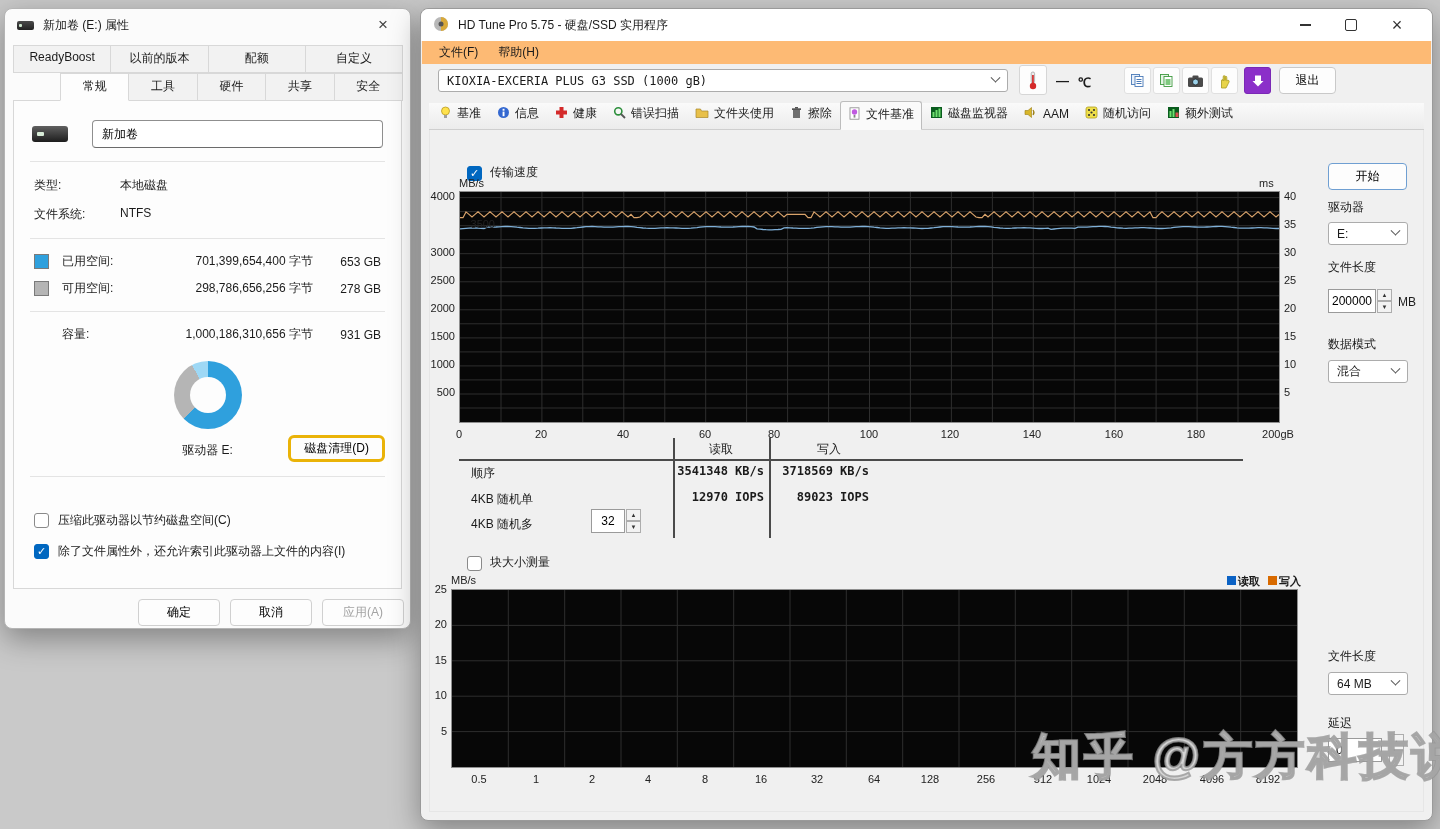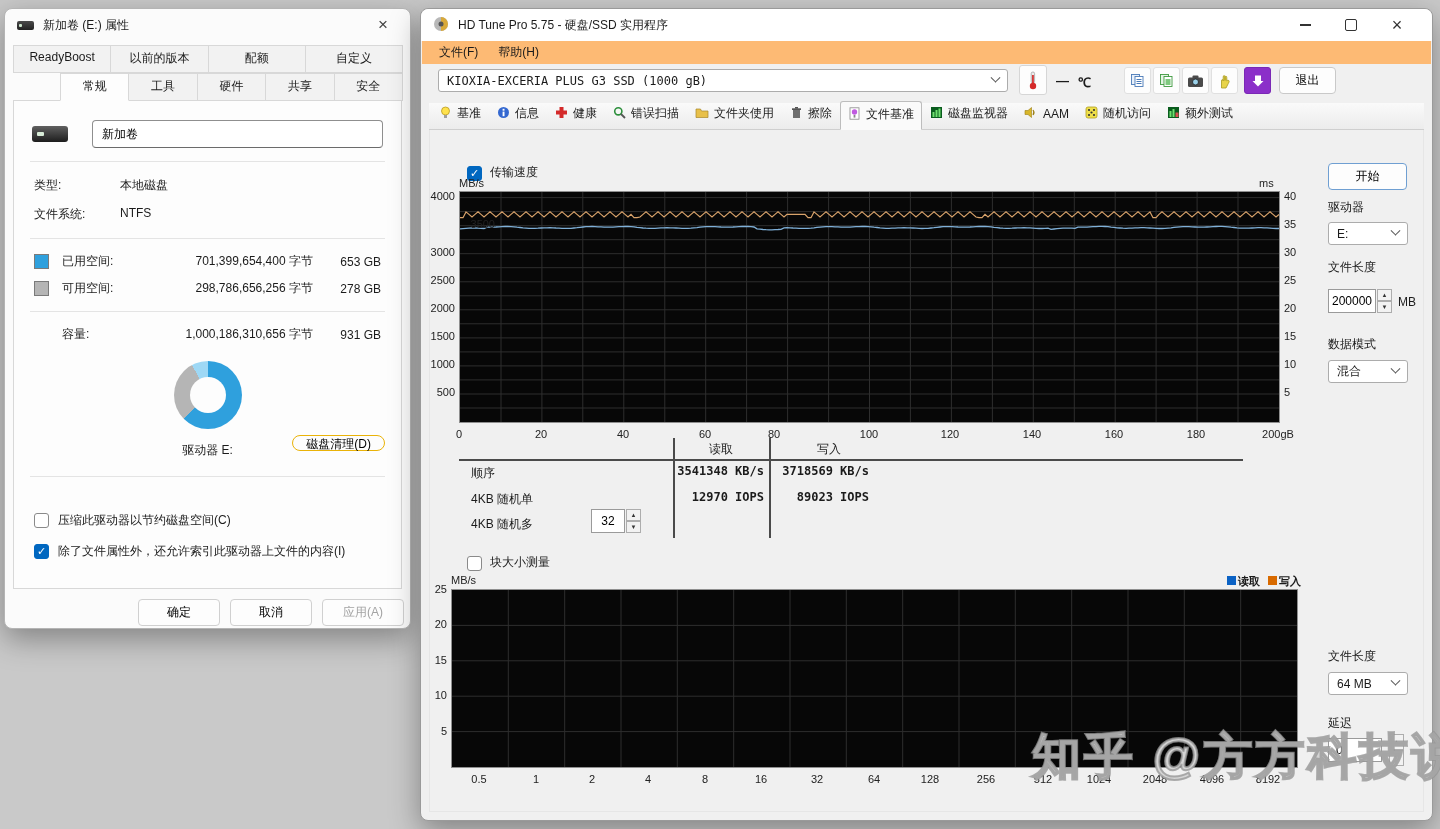--- a/index.html
+++ b/index.html
@@ -30,21 +30,21 @@
   .u-row { display:flex; align-items:center; padding:5px 20px; }
   .u-swatch { width:15px; height:15px; margin-right:13px; border:1px solid #7a7a7a; flex:none; }
   .u-swatch.hidden { visibility:hidden; }
   .u-label { width:76px; }
   .u-bytes { width:182px; text-align:right; }
   .u-size { width:70px; text-align:right; }
   .donut { width:68px; height:68px; border-radius:50%; margin:13px auto 8px;
            background:conic-gradient(#2fa0dd 0deg 225deg, #b5b5b5 225deg 332deg, #9ed8f5 332deg 360deg); position:relative; }
   .donut::after { content:""; position:absolute; inset:16px; background:#fdfdfd; border-radius:50%; }
   .drive-row { position:relative; text-align:center; height:30px; line-height:26px; }
-  .cleanup-btn { position:absolute; right:16px; top:-2px; height:16px; padding:0 13px; background:#fdfdfd; border:1px solid #eab308; border-radius:12px; font-size:12px; font-family:"Liberation Sans",sans-serif; }
+  .cleanup-btn { position:absolute; right:16px; top:-2px; height:27px; padding:0 13px; background:#fdfdfd; border:3px solid #eab308; border-radius:6px; font-size:12px; font-family:"Liberation Sans",sans-serif; }
   .cbx-row { display:flex; align-items:flex-start; gap:9px; padding:8px 20px 6px; }
   .cb { width:15px; height:15px; border:1px solid #8a8a8a; border-radius:3px; background:#fff; flex:none; position:relative; margin-top:1px; }
   .cb.on { background:#0067c0; border-color:#0067c0; }
   .cb.on::after { content:"✓"; color:#fff; font-size:11px; position:absolute; left:2px; top:0px; line-height:13px; }
   .pfooter { display:flex; justify-content:flex-end; gap:10px; padding:9px 6px 0 0; }
   .pbtn { width:82px; height:27px; background:#fdfdfd; border:1px solid #d0d0d0; border-radius:4px; font-size:12px; font-family:"Liberation Sans",sans-serif; }
   .pbtn.disabled { color:#a3a3a3; }
 
   
   #hdtune { left:420px; top:8px; width:1013px; height:813px; background:#f0f0f0; border:1px solid #9a9a9a; }

